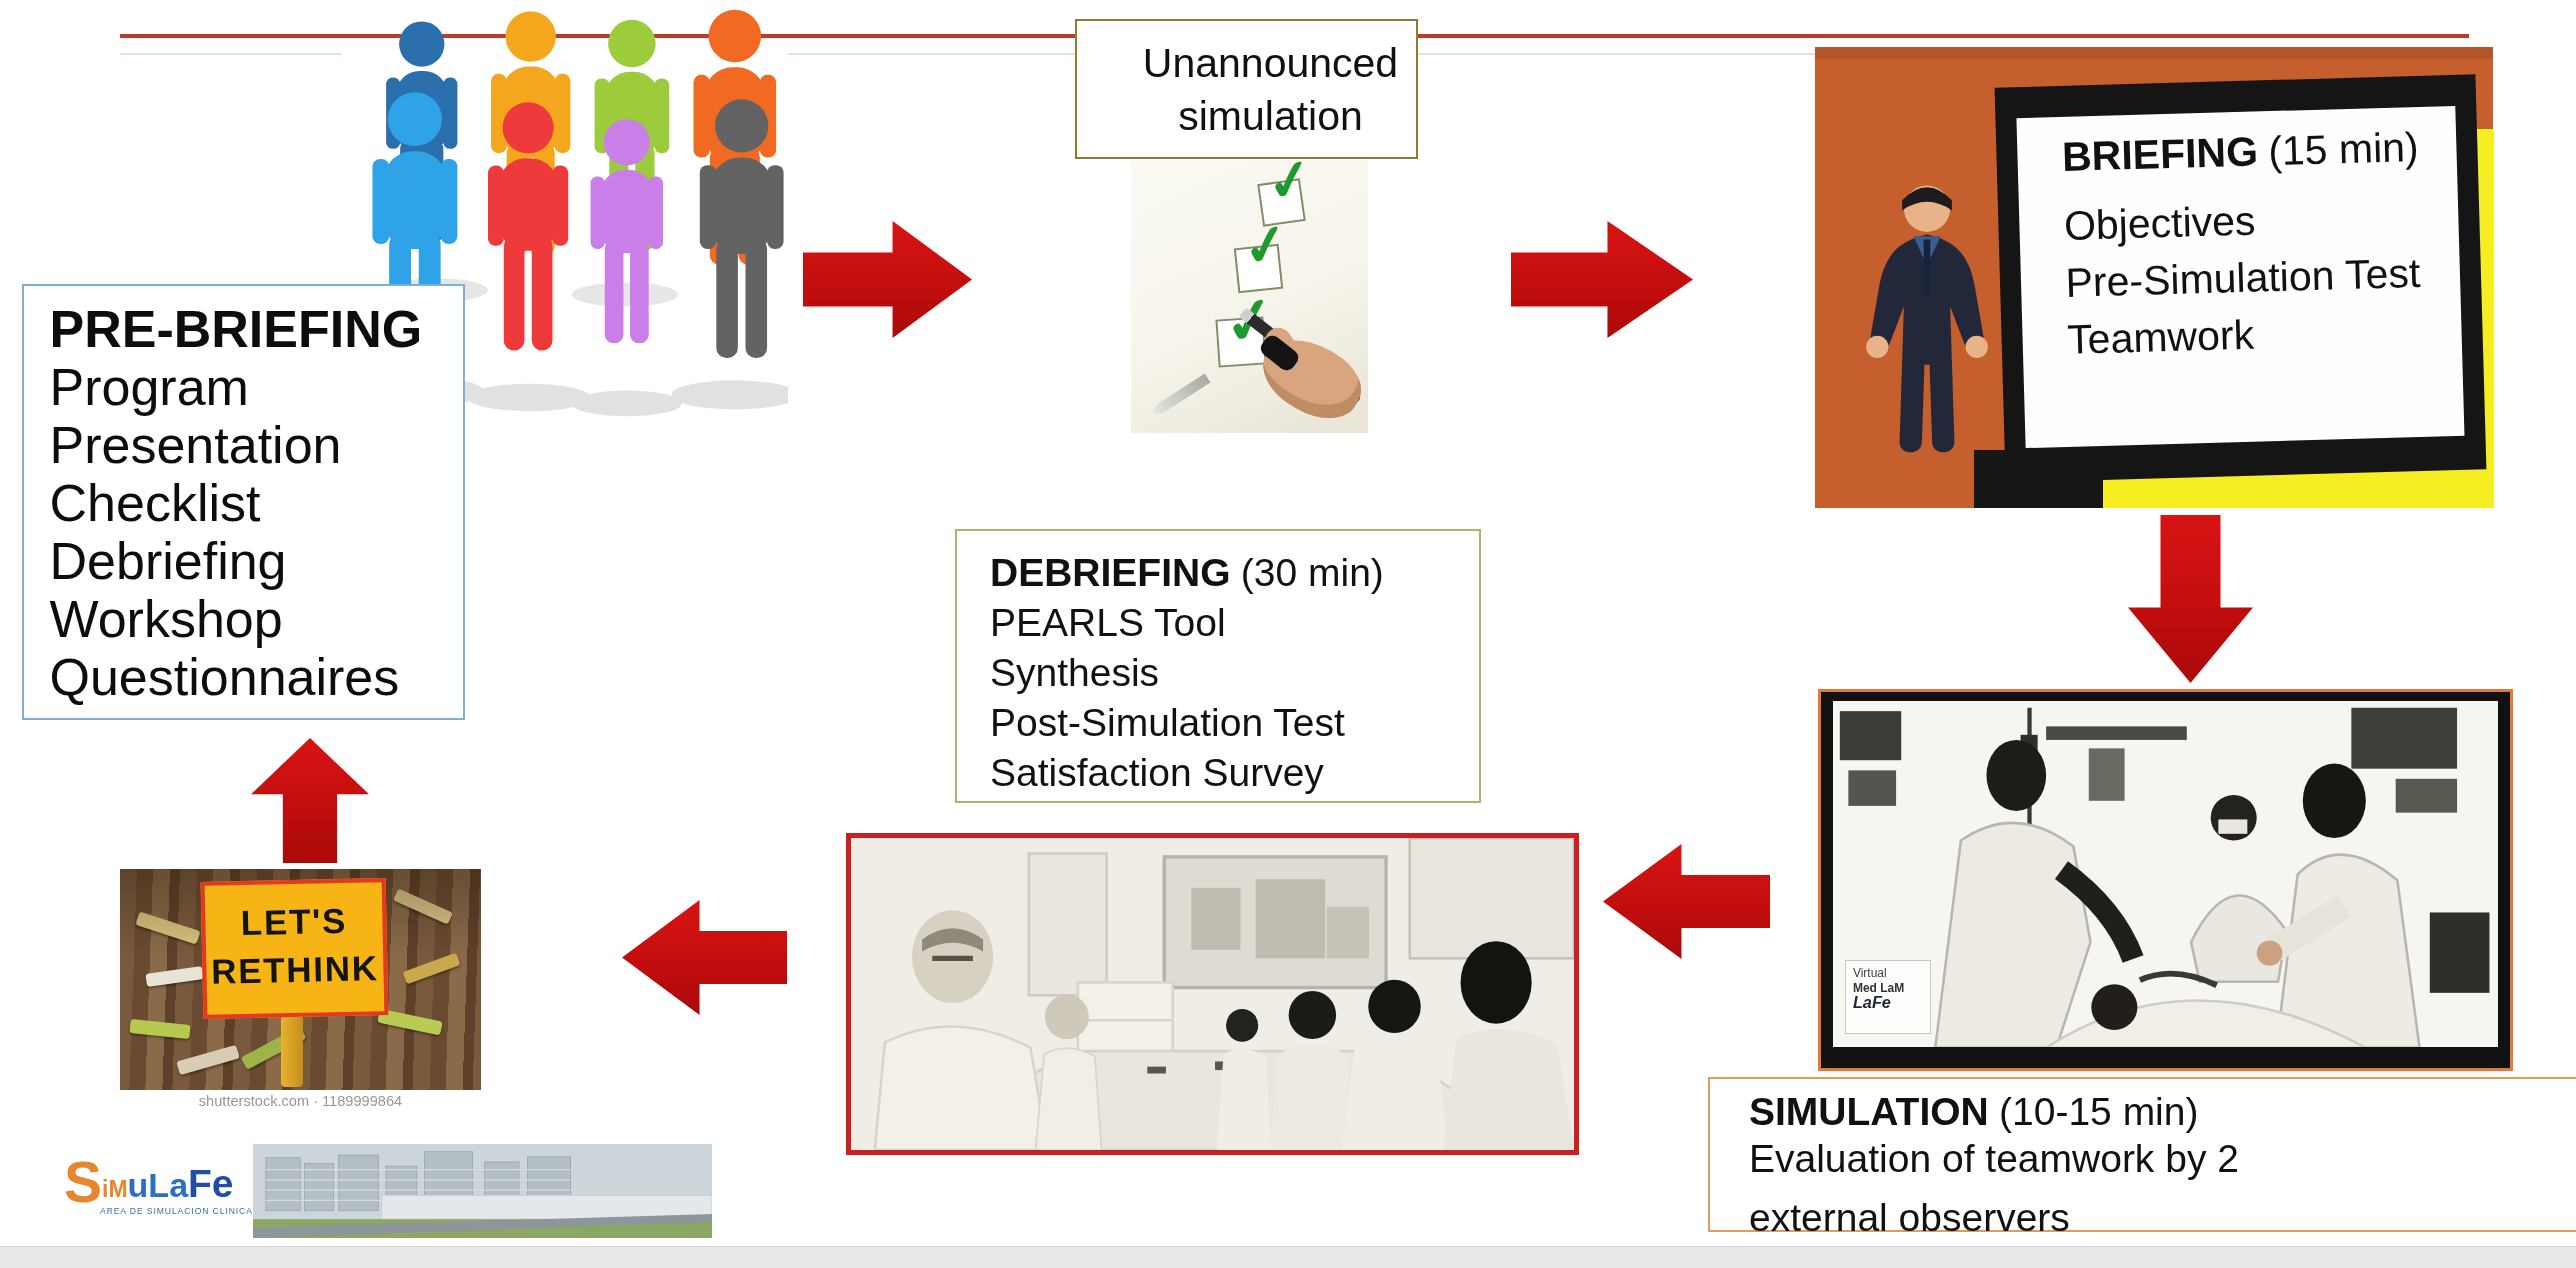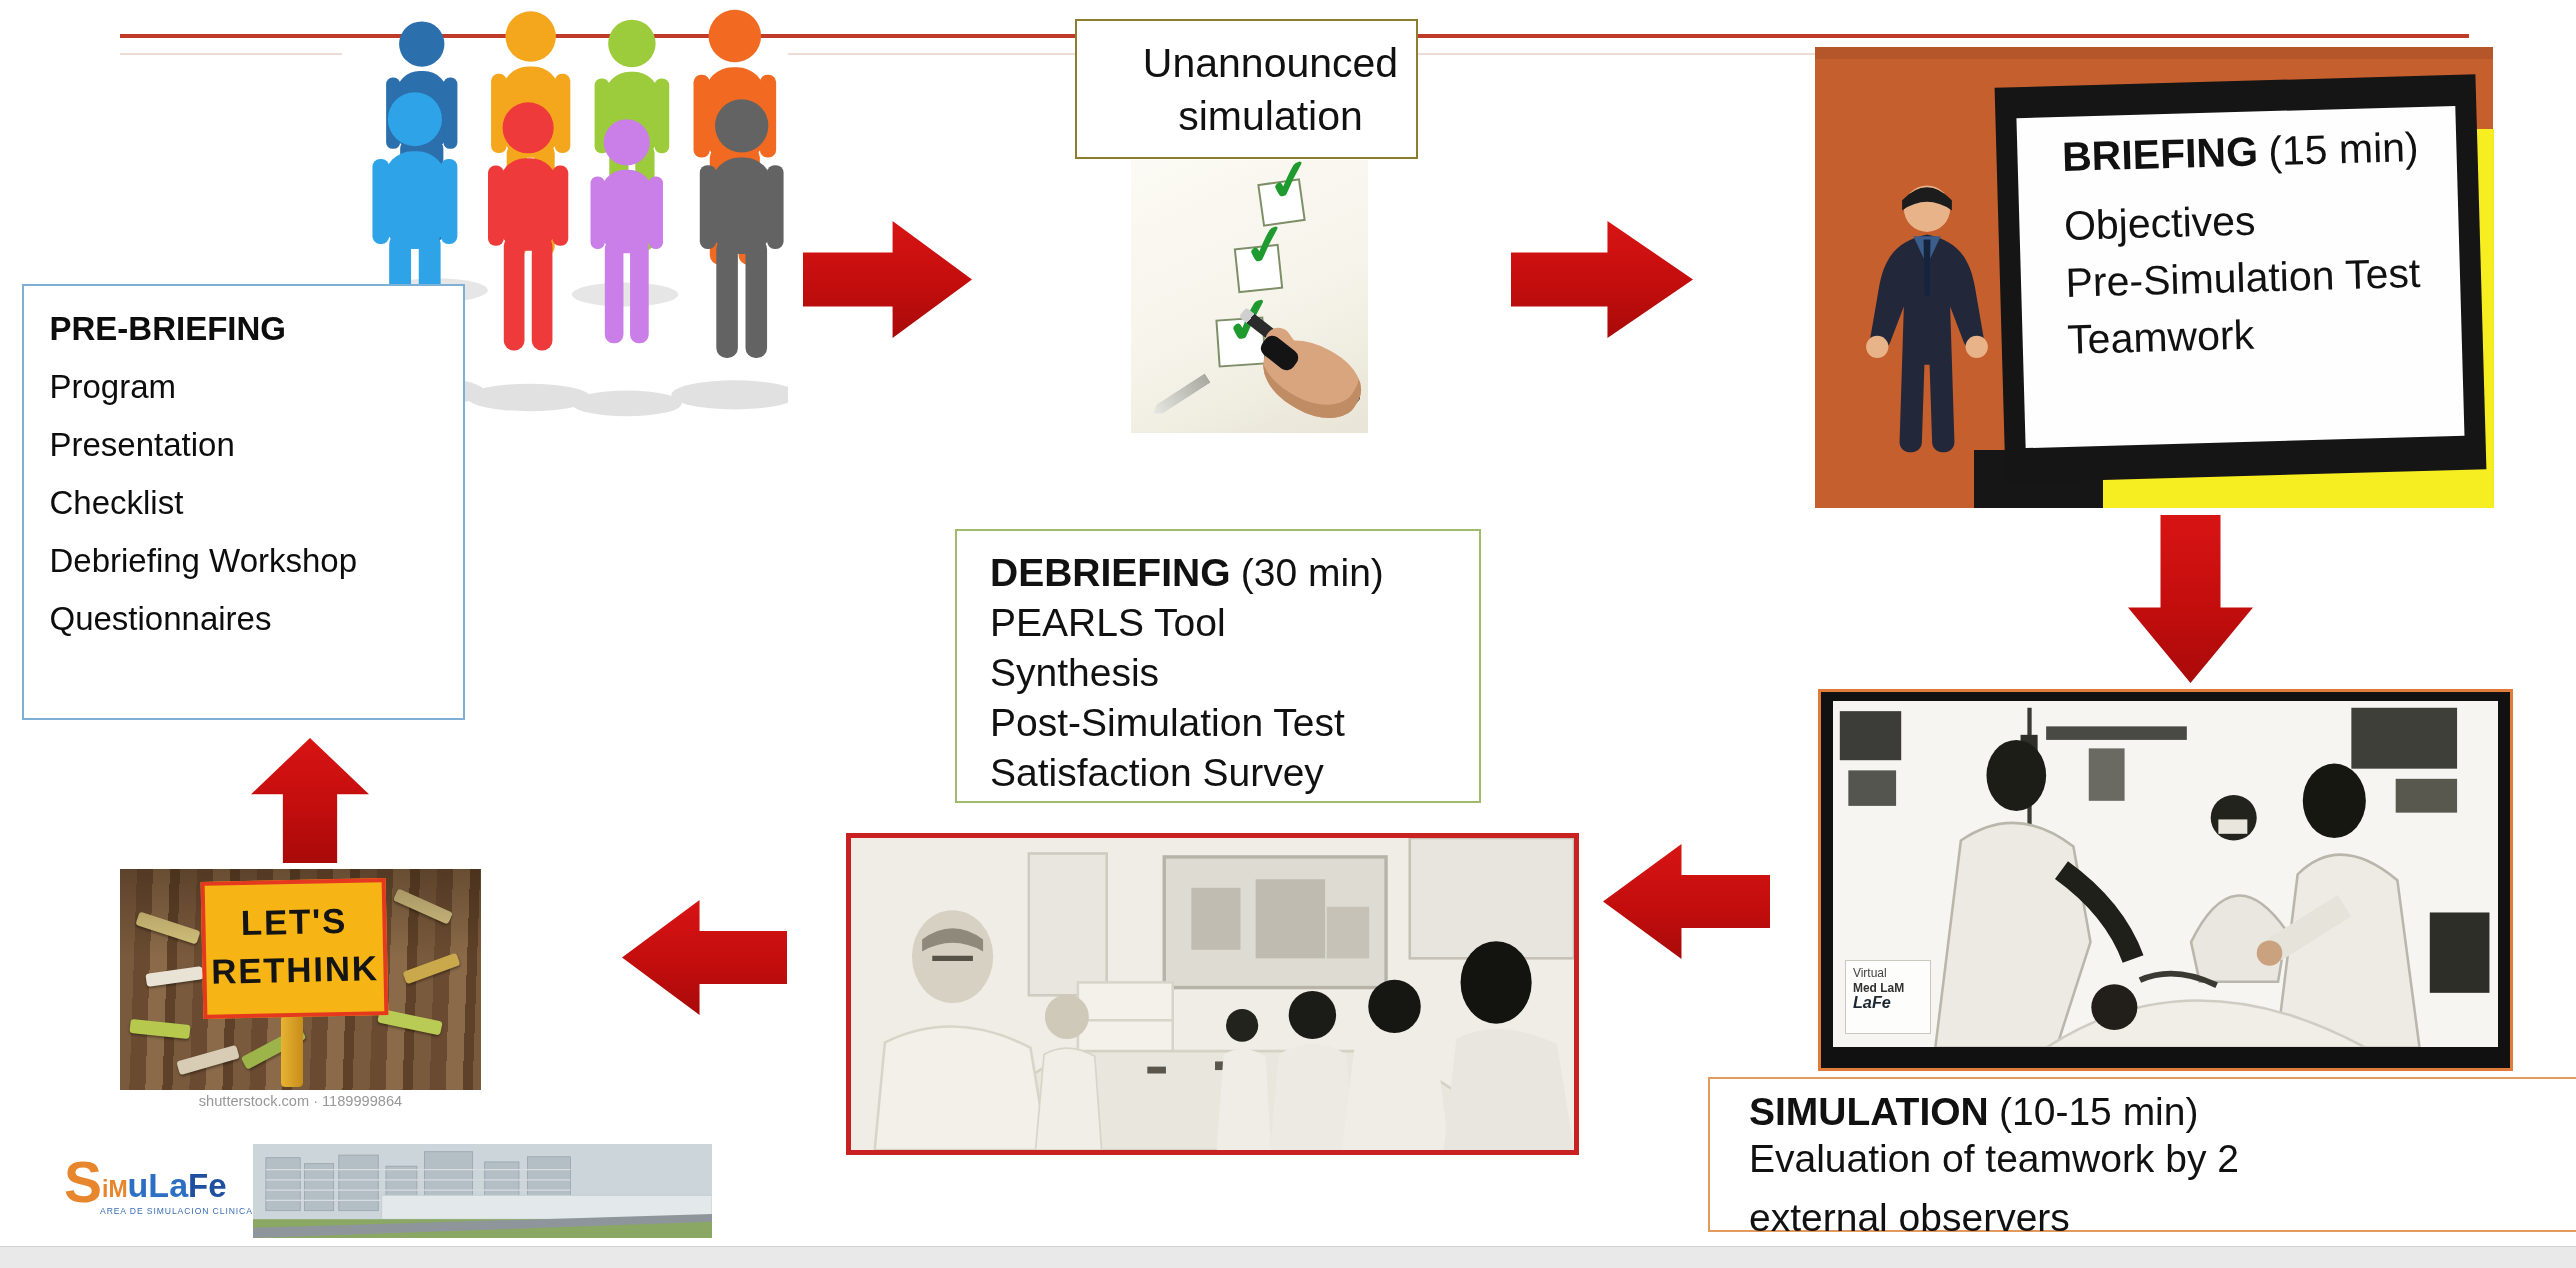--- a/index.html
+++ b/index.html
@@ -5,21 +5,21 @@
   html,body{margin:0;padding:0;background:#fff;}
   .canvas{position:relative;width:2576px;height:1269px;background:#ffffff;
           font-family:"Liberation Sans",sans-serif;overflow:hidden;color:#111;}
   .abs{position:absolute;}
 
   
   .top-line{left:120px;top:34px;width:2349px;height:4.3px;background:#bf3a28;}
   .top-line2{left:120px;top:53px;width:2349px;height:1.7px;background:#e7c9c2;opacity:.65;}
 
   
-  .txtbox{background:#fff;font-size:33px;line-height:57px;color:#0d0d0d;}
+  .txtbox{background:#fff;font-size:52px;line-height:57px;color:#0d0d0d;}
   .bold{font-weight:bold;}
   .dur{margin-left:10.3px;}
 
   .prebrief{left:21.5px;top:284px;width:443px;height:436px;border:2.6px solid #7fafd4;padding:13.7px 0 0 26px;box-sizing:border-box;}
   .prebrief .line{line-height:58px;}
 
   .unannounced{left:1075px;top:19px;width:343px;height:140px;border:2.6px solid #8f7d2e;
                text-align:center;font-size:41px;line-height:53px;padding-top:15.5px;box-sizing:border-box;background:#fff;padding-left:48px;}
 
   .debrief{left:955px;top:529px;width:526px;height:274px;border:2.6px solid #9fbb6b;
@@ -85,21 +85,21 @@
         box-sizing:border-box;transform:rotate(-1.2deg);text-align:center;padding-top:13.7px;z-index:2;
         font-weight:bold;font-size:35px;line-height:48px;letter-spacing:1.7px;color:#141414;}
   .peg{position:absolute;left:161px;top:146px;width:22px;height:72px;background:linear-gradient(90deg,#e8b332,#c68d1b);border-radius:4.3px;z-index:1;}
   .watermark{left:120px;top:1093px;width:361px;text-align:center;font-size:14.6px;color:#979797;}
 
   
   .logo{left:64px;top:1149px;width:197px;height:86px;white-space:nowrap;}
   .logo .s{font-size:57px;font-weight:bold;color:#e8862d;vertical-align:-5.2px;}
   .logo .p1{font-size:23px;font-weight:bold;color:#e8862d;}
   .logo .p2{font-size:34px;font-weight:bold;color:#2d6fc2;}
-  .logo .p3{font-size:33px;font-weight:bold;color:#1f4fa0;}
+  .logo .p3{font-size:39px;font-weight:bold;color:#1f4fa0;}
   .tagline{position:absolute;left:36px;top:57px;font-size:8.6px;color:#3a6db5;letter-spacing:0.9px;}
 
   .building{left:253px;top:1144px;width:459px;height:94px;}
 
   .footer{left:0;top:1246px;width:2576px;height:22px;background:#e9e9e9;border-top:1.7px solid #d2d2d2;box-sizing:border-box;}
 </style>
 </head>
 <body>
 
 <div class="canvas">

